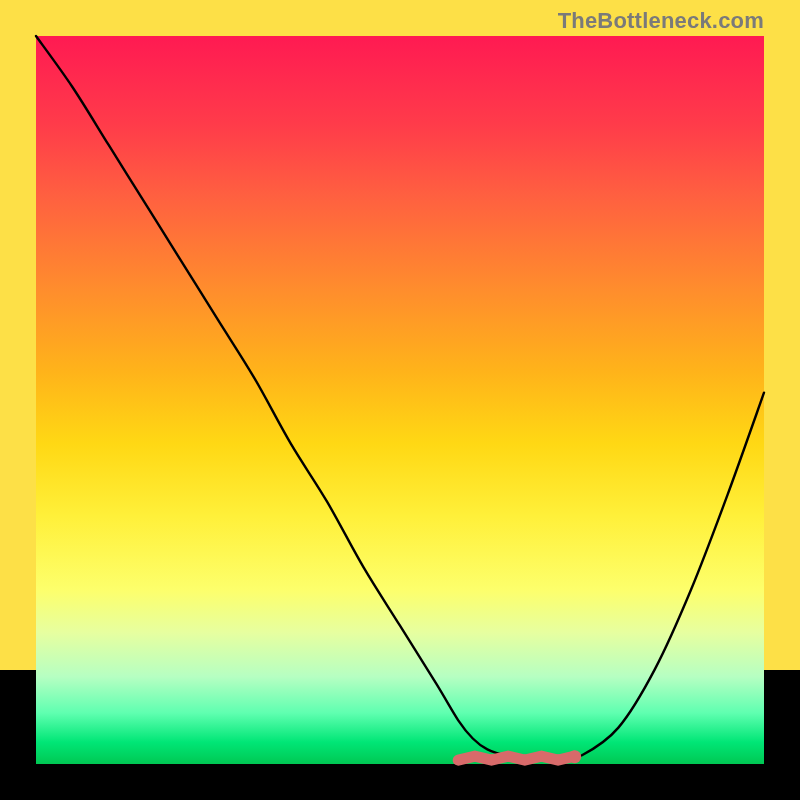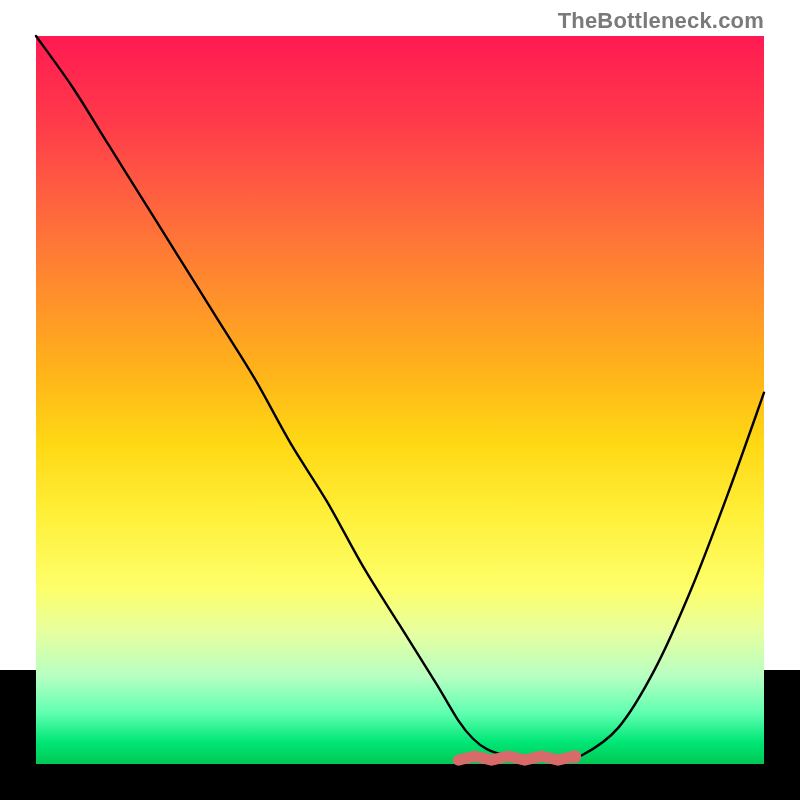--- a/index.html
+++ b/index.html
@@ -7,21 +7,21 @@
     padding: 0;
     width: 800px;
     height: 800px;
     background: #000;
     overflow: hidden;
   }
   .chart-container {
     position: relative;
     width: 800px;
     height: 670px;
-    background: #ffffff;
+    background: #fde047;
   }
   .plot-area {
     position: absolute;
     left: 36px;
     top: 36px;
     width: 728px;
     height: 728px;
     
     background: linear-gradient(to bottom,
       #ff1a52 0%,

